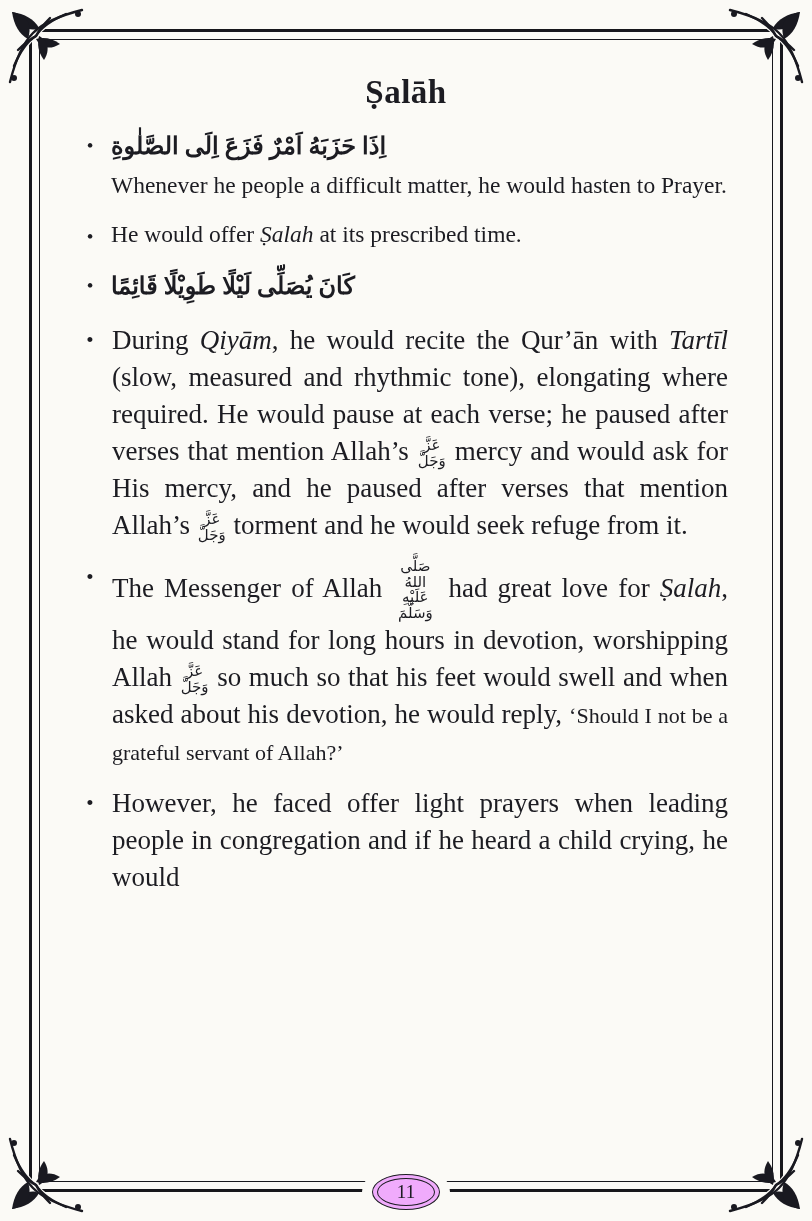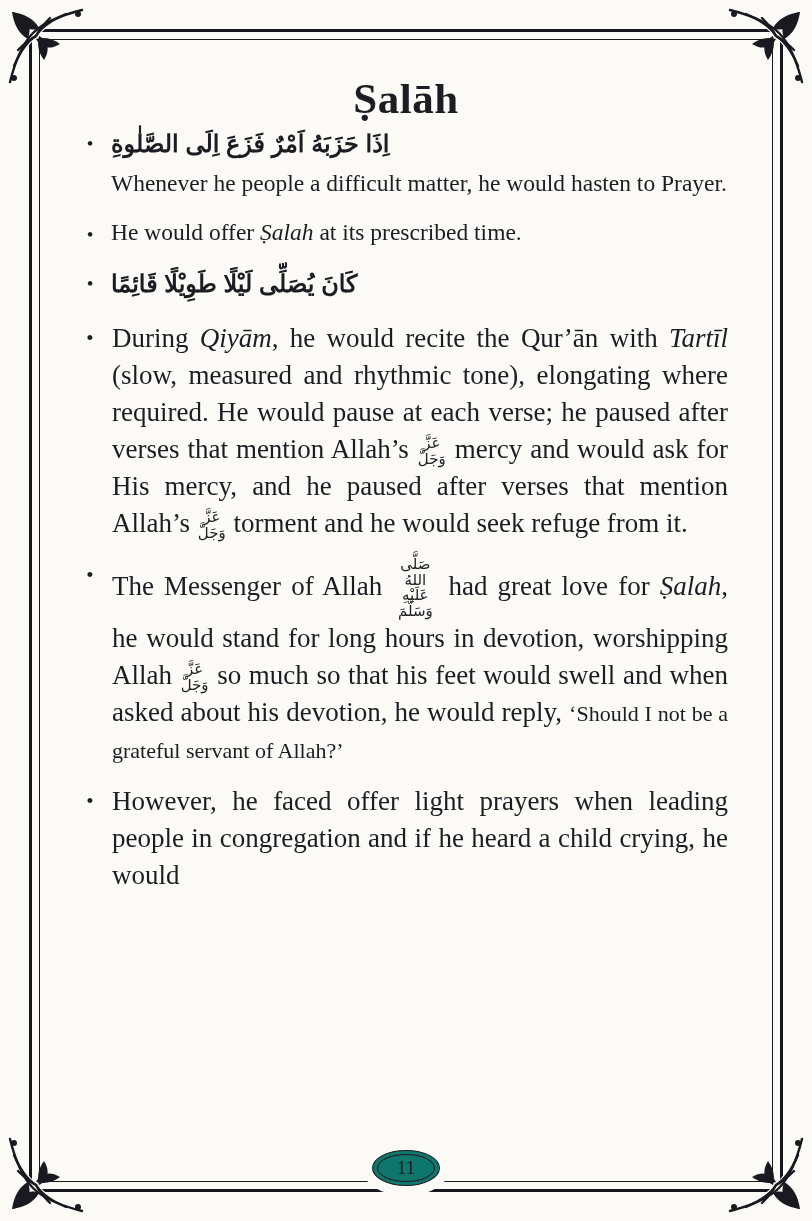--- a/index.html
+++ b/index.html
@@ -32,35 +32,35 @@
   .corner.tl { left: 6px; top: 6px; }
   .corner.tr { right: 6px; top: 6px; transform: scaleX(-1); }
   .corner.bl { left: 6px; bottom: 6px; transform: scaleY(-1); }
   .corner.br { right: 6px; bottom: 6px; transform: scale(-1,-1); }
 
   .content {
     position: absolute;
     left: 84px; right: 84px; top: 74px; bottom: 56px;
   }
   .title {
-    margin: 0 0 0 0;
-    text-align: center;
-    font-size: 43px;
+    margin: 0 0 14px 0;
+    text-align: center;
+    font-size: 33px;
     font-weight: bold;
     letter-spacing: 0.5px;
   }
   .hadith { display: flex; gap: 15px; margin-bottom: 2px; }
   .hadith .bullet {
     flex: none; width: 12px;
     font-size: 19px; line-height: 42px;
     text-align: center;
   }
   .hadith .body { flex: 1; min-width: 0; }
   .arabic {
-    font-family: Liberation Sans, sans-serif;
+    font-family: Liberation Serif, serif;
     font-weight: bold;
     font-size: 24px;
     line-height: 42px;
     direction: rtl;
     unicode-bidi: isolate;
     text-align: left;
   }
   .trans {
     font-size: 23.5px;
     line-height: 1.36;
@@ -90,23 +90,23 @@
     vertical-align: middle;
     direction: rtl;
     font-family: "DejaVu Sans", sans-serif;
     font-weight: normal;
   }
   .stamp-wide { width: 46px; }
 
   
   .pagenum {
     position: absolute;
-    top: 1150px; left: 50%;
+    top: 1174px; left: 50%;
     transform: translateX(-50%);
-    background: #0f766e;
+    background: #f0abfc;
     border: 1.6px solid #1c1c22;
     border-radius: 50%;
     padding: 3px 4px;
     box-shadow: 0 0 0 10px #fbfaf6;
     font-family: Liberation Serif, serif;
   }
   .pagenum-inner {
     border: 1.3px solid #1c1c22;
     border-radius: 50%;
     min-width: 44px; height: 26px;

